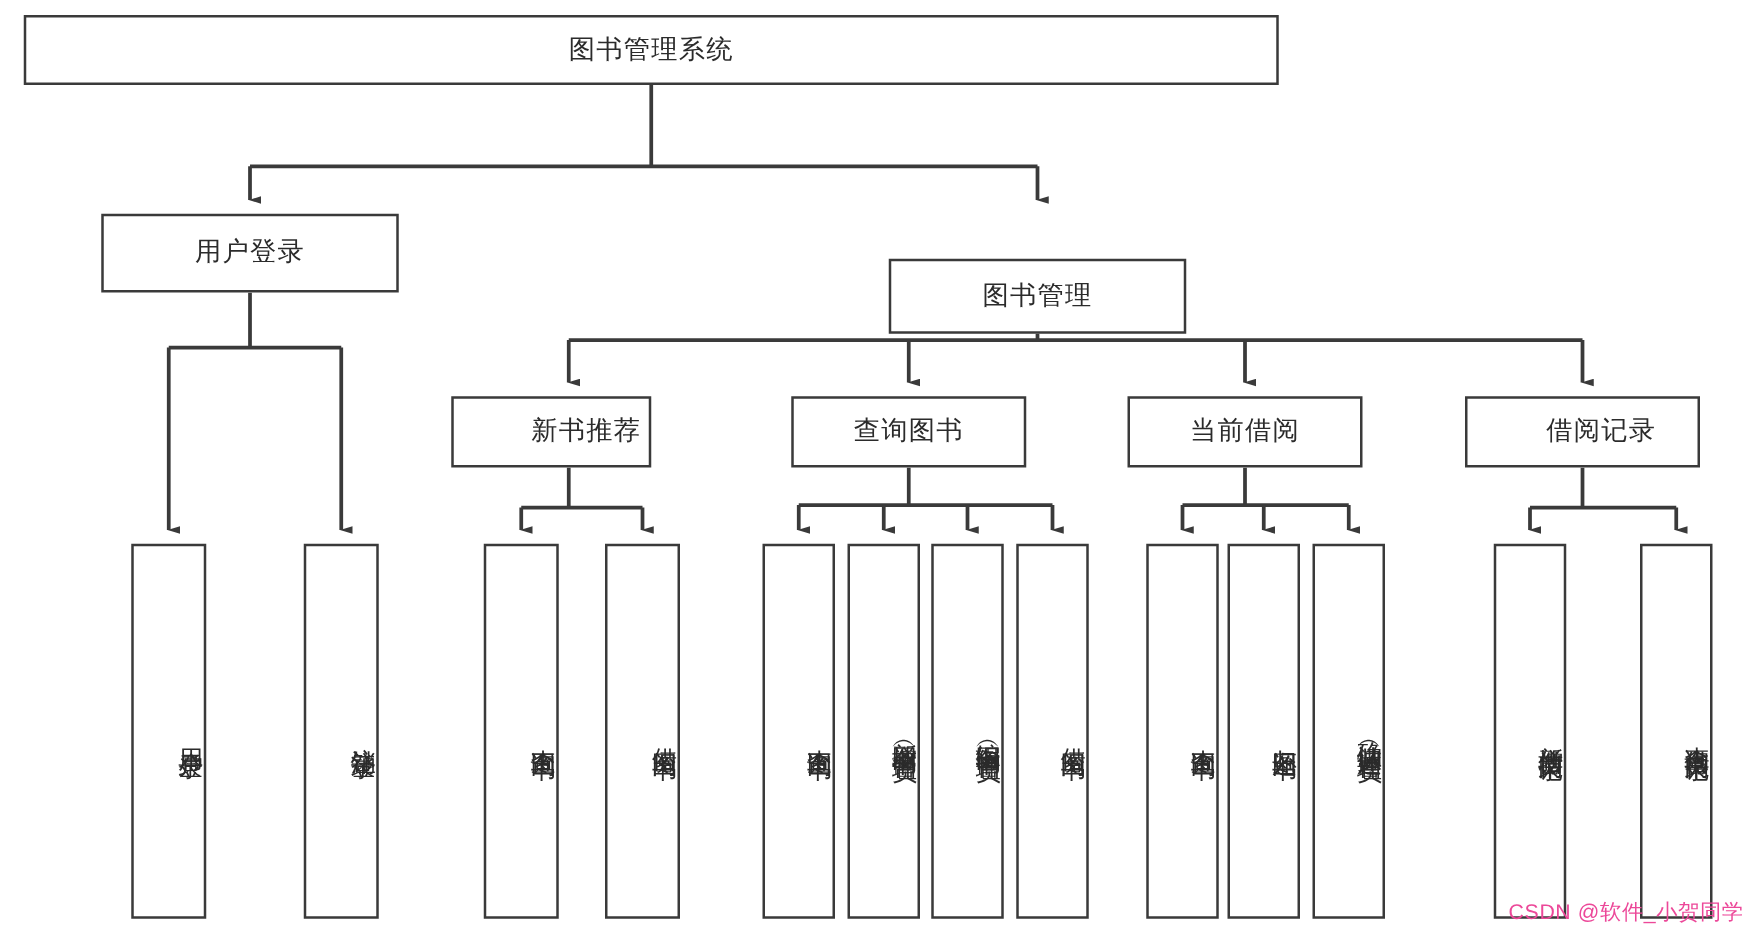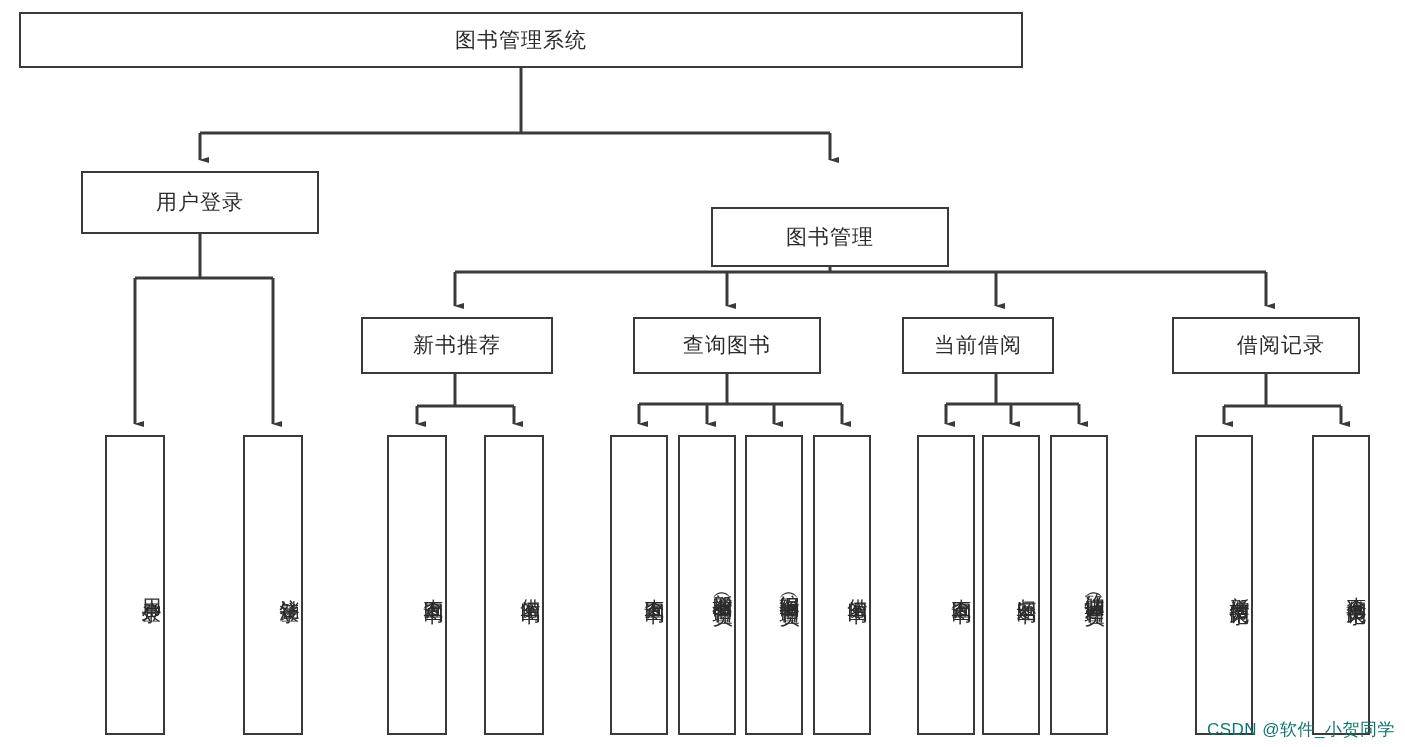--- a/index.html
+++ b/index.html
@@ -53,21 +53,21 @@
   .node.vert span {
     writing-mode: vertical-rl;
     text-orientation: upright;
     display: block;
   }
   .watermark {
     position: absolute;
     right: 10px;
     bottom: 6px;
     font-size: 17px;
-    color: #0f766e;
+    color: #ec4899;
     letter-spacing: 0.5px;
     white-space: nowrap;
   }
 </style>
 </head>
 <body>
 
 <div id="canvas">
 
   <svg class="edges" viewBox="0 0 1405 747" xmlns="http://www.w3.org/2000/svg">
@@ -124,27 +124,27 @@
     <span>图书管理系统</span>
   </div>
 
   <div class="node horiz" style="left: 81px; top: 171px; width: 238px; height: 63px;">
     <span>用户登录</span>
   </div>
   <div class="node horiz" style="left: 711px; top: 171px; width: 238px; height: 60px; margin-top: 36px;">
     <span>图书管理</span>
   </div>
 
-  <div class="node horiz" style="left: 361px; top: 317px; width: 192px; height: 57px;">
+  <div class="node horiz" style="left: 361px; top: 317px; width: 160px; height: 57px; justify-content: flex-end;">
     <span>新书推荐</span>
   </div>
   <div class="node horiz" style="left: 633px; top: 317px; width: 188px; height: 57px;">
     <span>查询图书</span>
   </div>
-  <div class="node horiz" style="left: 902px; top: 317px; width: 152px; height: 57px;">
+  <div class="node horiz" style="left: 902px; top: 317px; width: 188px; height: 57px;">
     <span>当前借阅</span>
   </div>
   <div class="node horiz" style="left: 1172px; top: 317px; width: 188px; height: 57px; padding-left: 36px;">
     <span>借阅记录</span>
   </div>
 
   <div class="node vert" style="left: 105px; top: 435px; width: 60px; height: 300px;">
     <span>用户登录</span>
   </div>
   <div class="node vert" style="left: 243px; top: 435px; width: 60px; height: 300px;">

